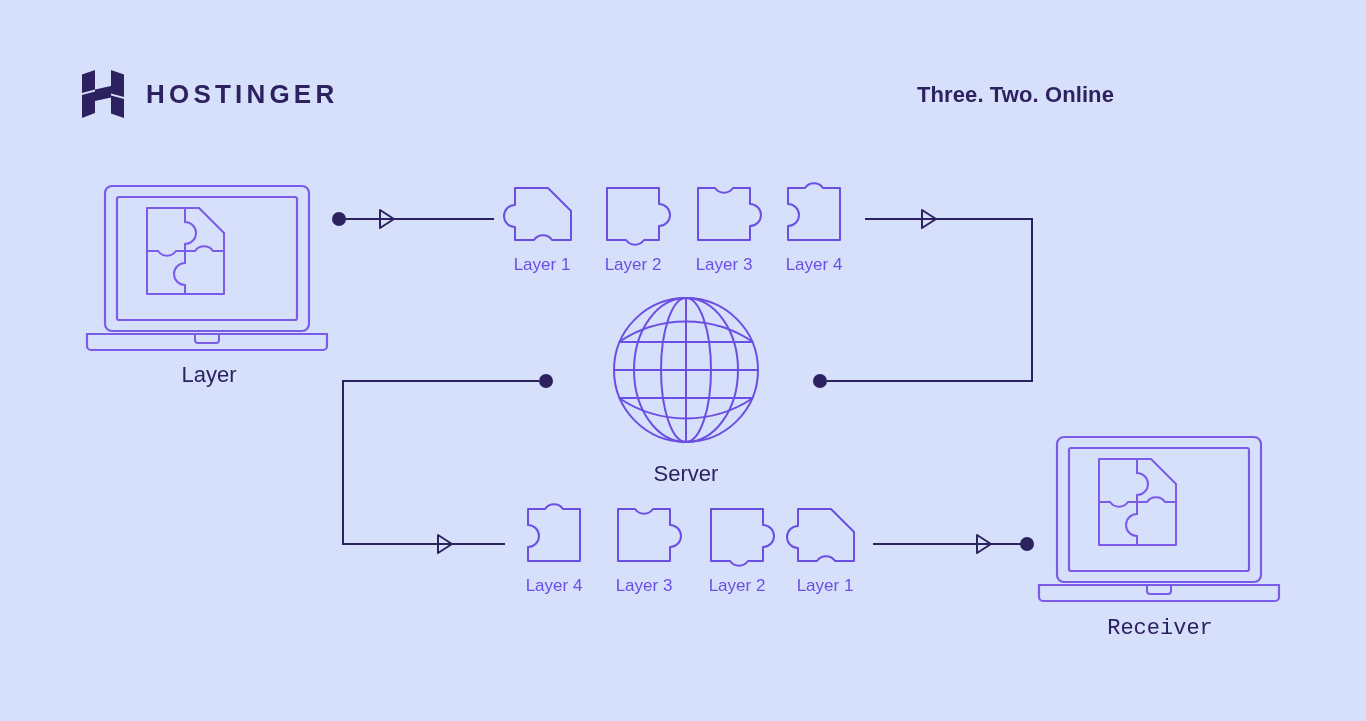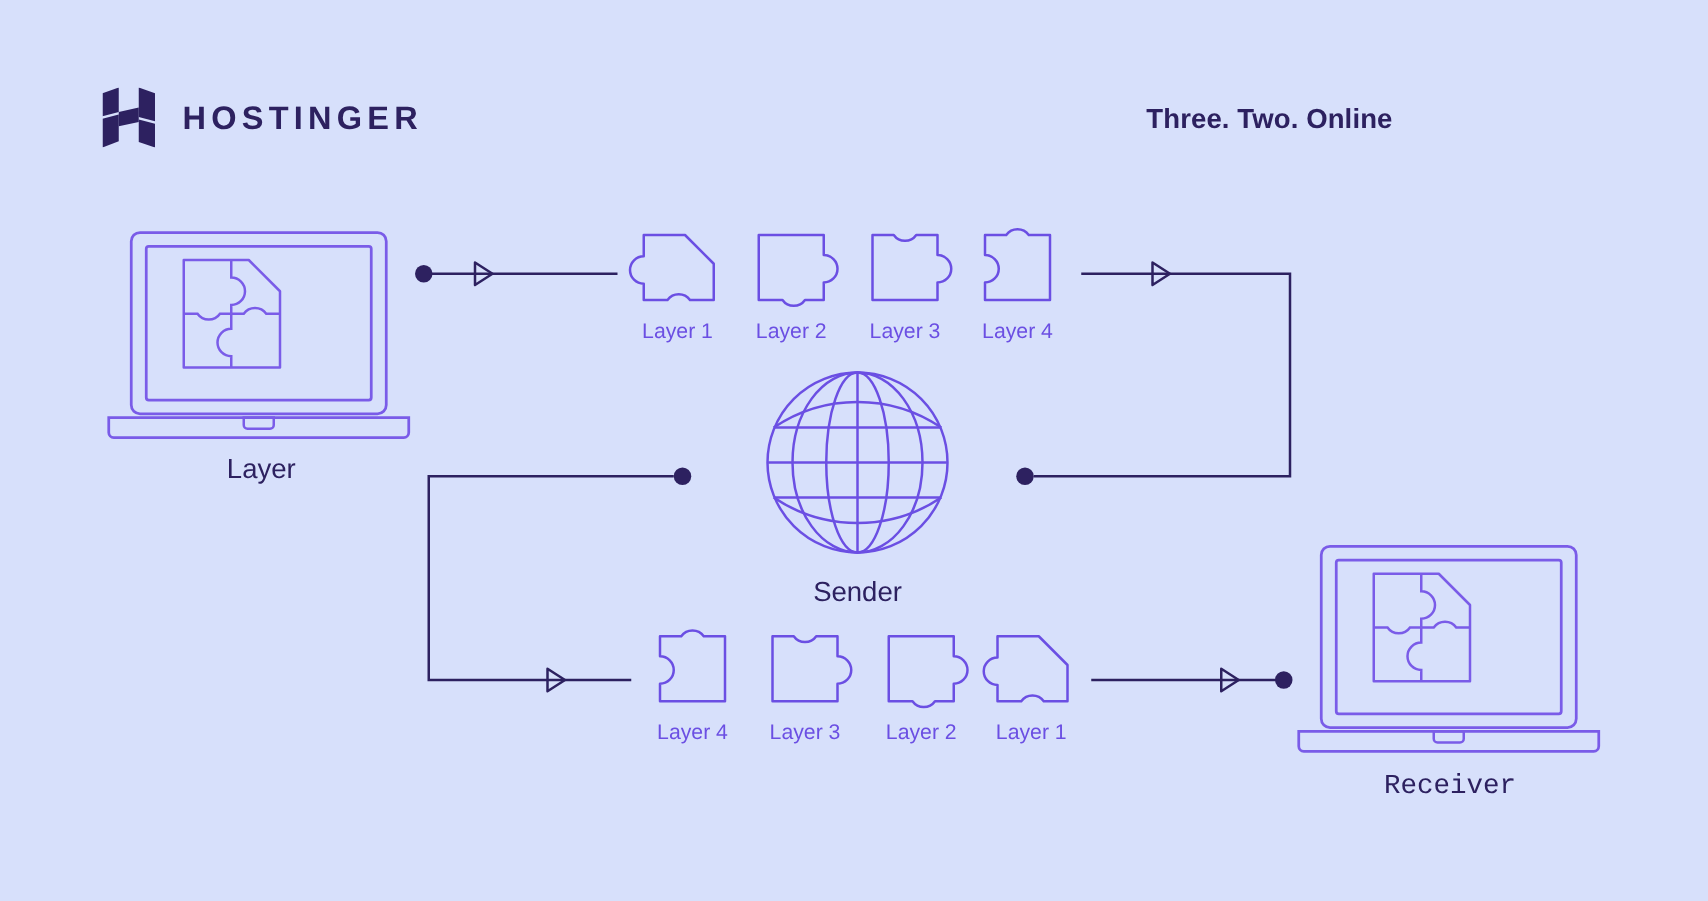--- a/index.html
+++ b/index.html
@@ -213,21 +213,21 @@
     </g>
 
     <g>
       <line x1="871" y1="544" x2="1025" y2="544" stroke="#2d2160" stroke-width="2"></line>
       <use href="#arrow-head" transform="translate(975,544)"></use>
       <circle cx="1025" cy="544" r="7" fill="#2d2160"></circle>
     </g>
   </svg>
 
   <div class="node-label" style="left:207px; top:362px;">Layer</div>
-  <div class="node-label" style="left:684px; top:461px;">Sender</div>
+  <div class="node-label" style="left:684px; top:461px;">Server</div>
   <div class="node-label" style="left:1158px; top:616px;font-family:Liberation Mono, monospace;">Receiver</div>
 
   <div class="layer-label" style="left:540px; top:255px;">Layer 1</div>
   <div class="layer-label" style="left:631px; top:255px;">Layer 2</div>
   <div class="layer-label" style="left:722px; top:255px;">Layer 3</div>
   <div class="layer-label" style="left:812px; top:255px;">Layer 4</div>
 
   <div class="layer-label" style="left:552px; top:576px;">Layer 4</div>
   <div class="layer-label" style="left:642px; top:576px;">Layer 3</div>
   <div class="layer-label" style="left:735px; top:576px;">Layer 2</div>

